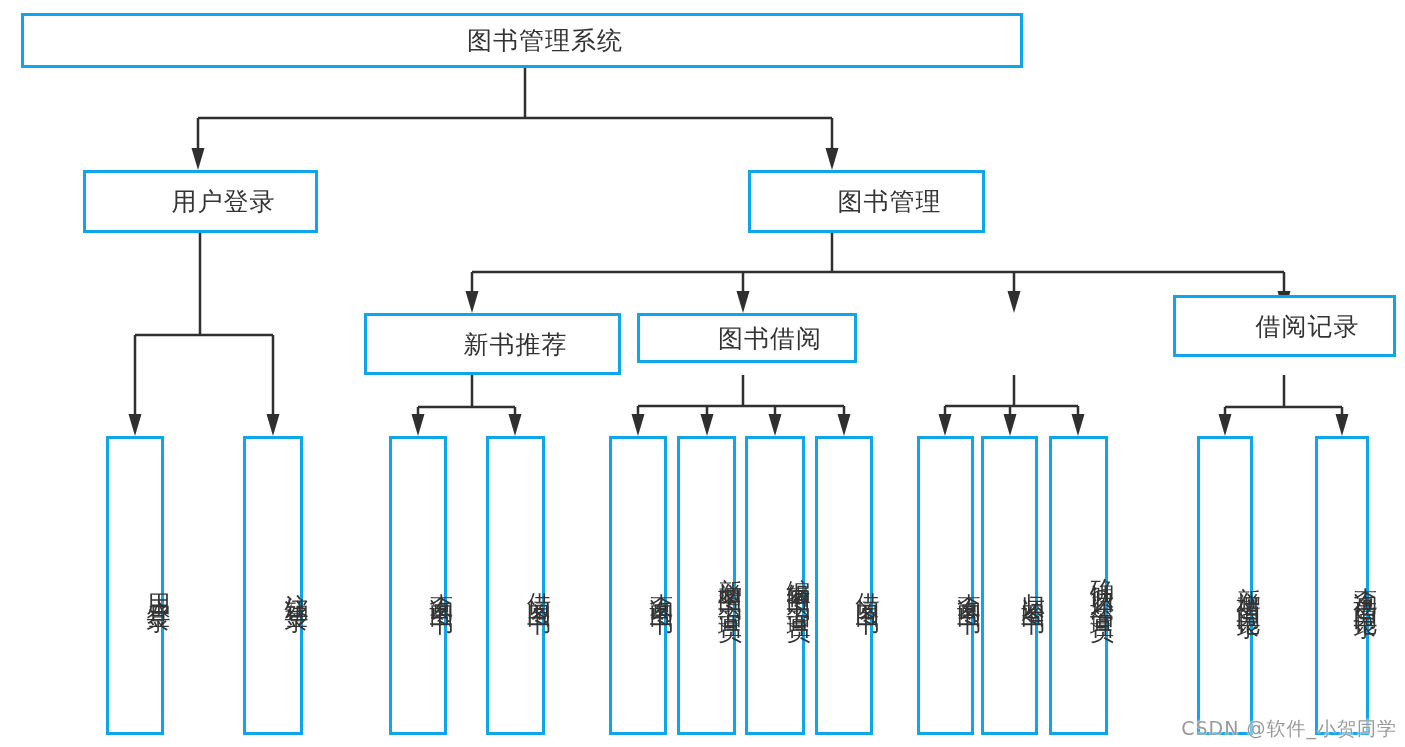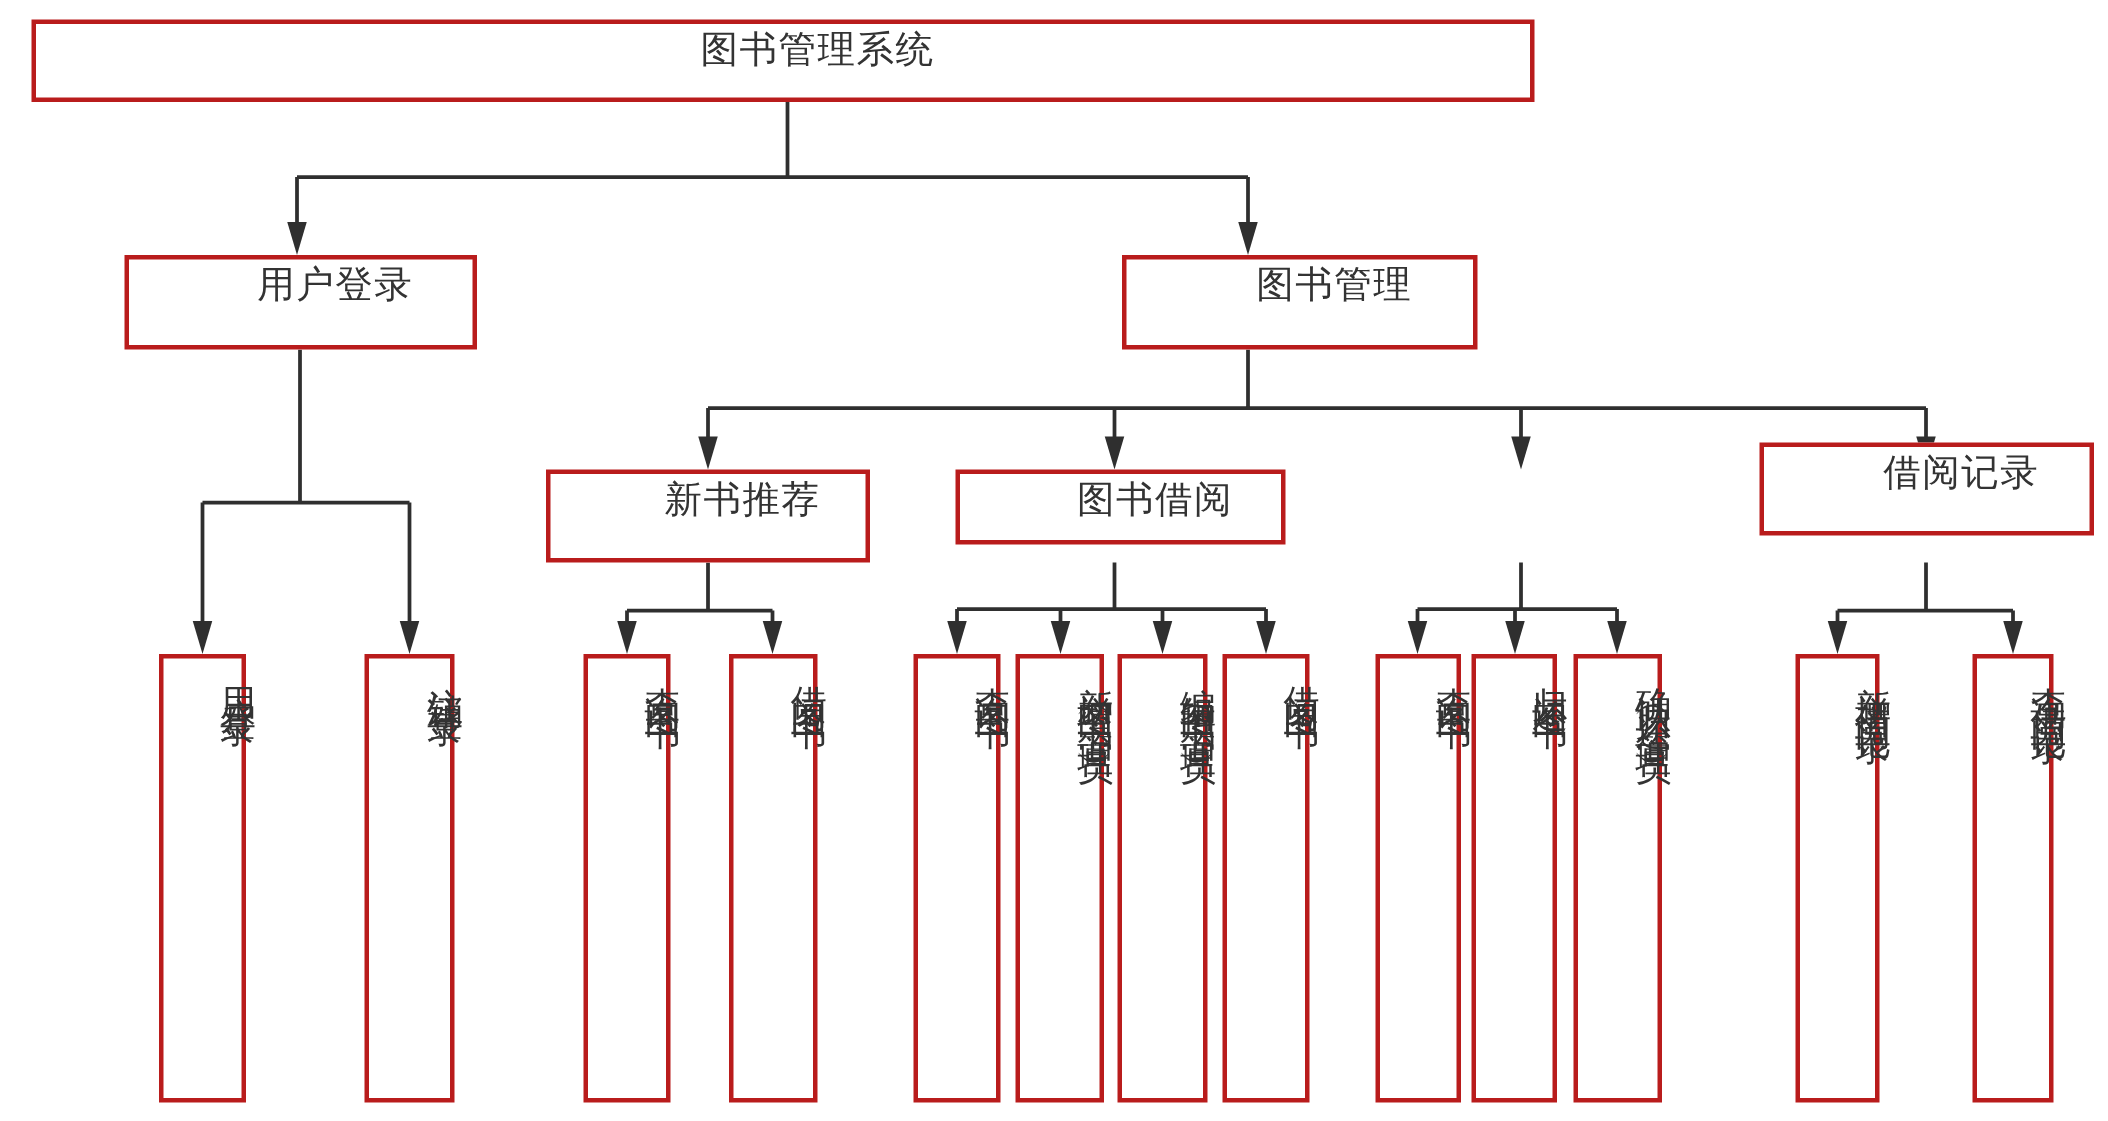--- a/index.html
+++ b/index.html
@@ -12,24 +12,24 @@
     background: #ffffff;
     overflow: hidden;
   }
   svg.connectors {
     position: absolute;
     left: 0; top: 0;
     width: 1405px; height: 747px;
   }
   .node {
     position: absolute;
-    border: 3px solid #b91c1c;
+    border: 3px solid #0ea5e9;
     background: #ffffff;
     display: flex;
-    align-items: flex-start;
+    align-items: center;
     justify-content: center;
     color: #333333;
     padding-left: 46px;
   }
   .node.h { font-size: 25px; letter-spacing: 1px; }
   .node.v { font-size: 24px; }
   .node.v .lbl {
     writing-mode: vertical-lr;
     text-orientation: mixed;
     letter-spacing: 6px;
@@ -106,21 +106,21 @@
     <span class="lbl">图书管理系统</span>
   </div>
 
   <div class="node h" style="left:83px; top:170px; width:235px; height:63px;">
     <span class="lbl">用户登录</span>
   </div>
   <div class="node h" style="left:714px; top:170px; width:237px; height:63px;margin-left:34px;">
     <span class="lbl">图书管理</span>
   </div>
 
-  <div class="node h" style="left:364px; top:313px; width:216px; height:62px;">
+  <div class="node h" style="left:364px; top:313px; width:257px; height:62px;">
     <span class="lbl">新书推荐</span>
   </div>
   <div class="node h" style="left:637px; top:313px; width:220px; height:50px;">
     <span class="lbl">图书借阅</span>
   </div>
   <div class="node h" style="left:1173px; top:295px; width:223px; height:62px;">
     <span class="lbl">借阅记录</span>
   </div>
 
   <div class="node v" style="left:106px; top:436px; width:58px; height:299px;">
@@ -160,14 +160,15 @@
     <span class="lbl">确认归还（管理员）</span>
   </div>
 
   <div class="node v" style="left:1197px; top:436px; width:56px; height:299px;">
     <span class="lbl">新增借阅记录</span>
   </div>
   <div class="node v" style="left:1315px; top:436px; width:54px; height:299px;">
     <span class="lbl">查询借阅记录</span>
   </div>
 
+  <div class="watermark">CSDN @软件_小贺同学</div>
 
 </div>
 
 </body></html>

